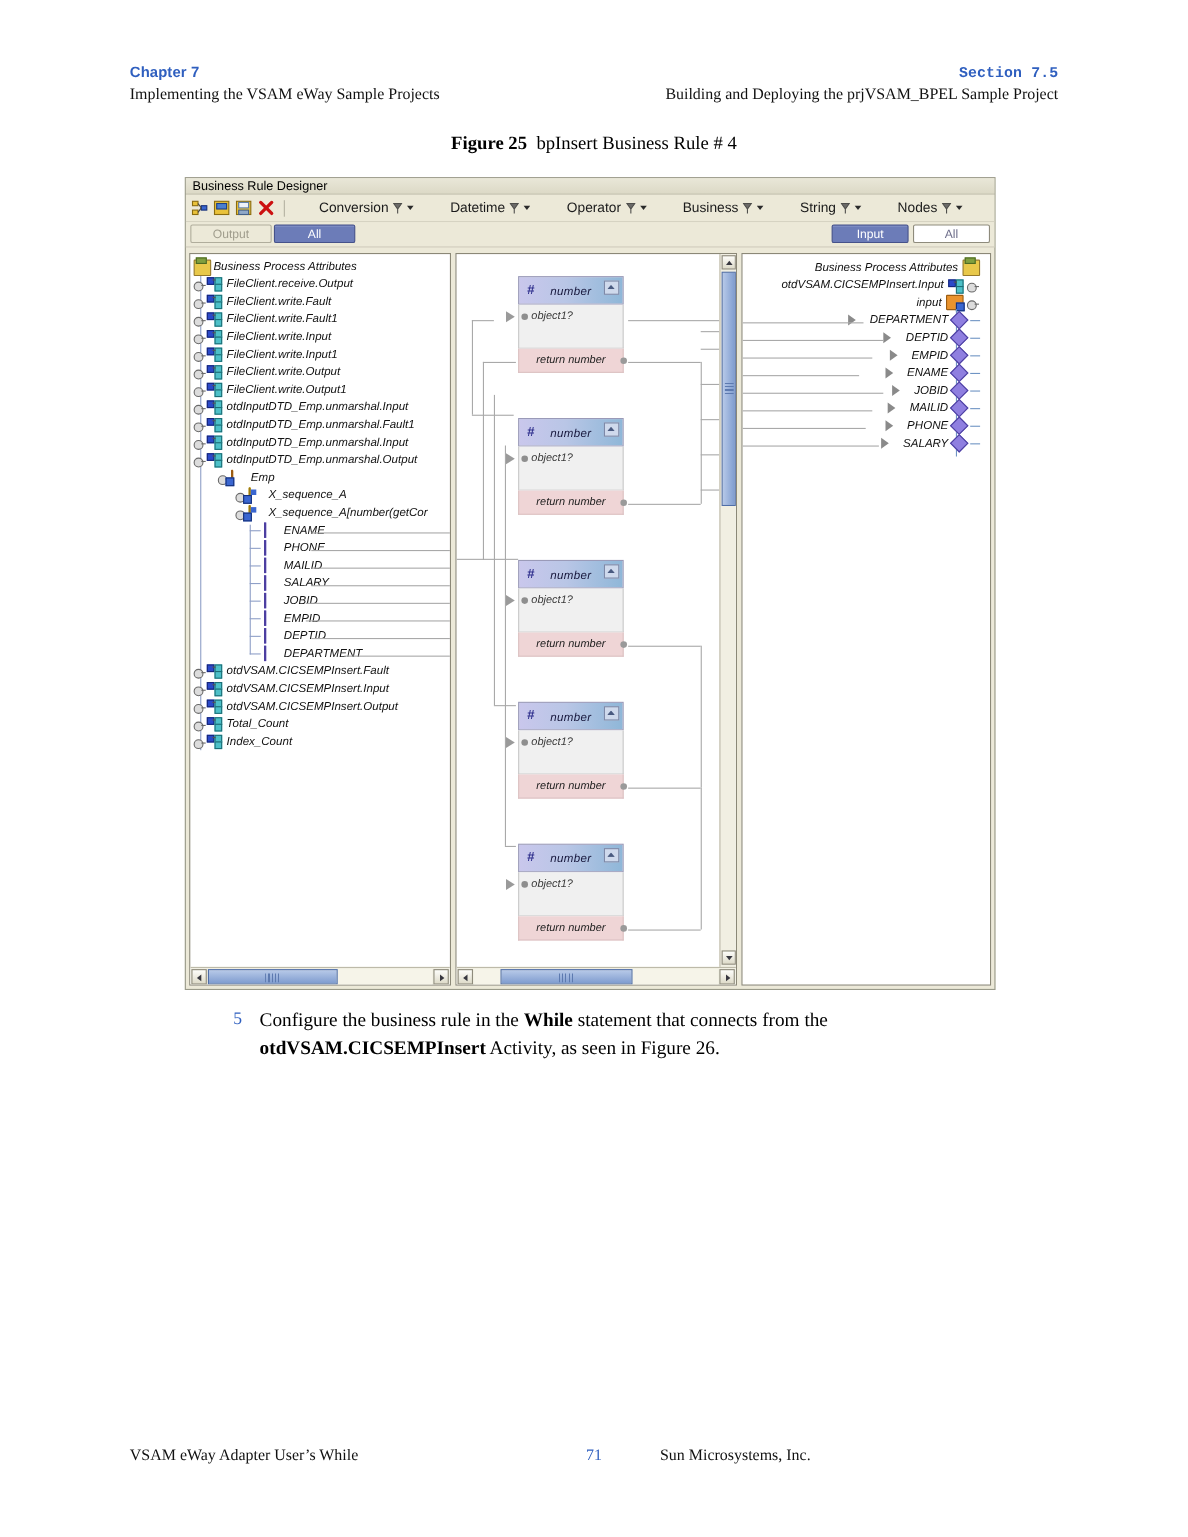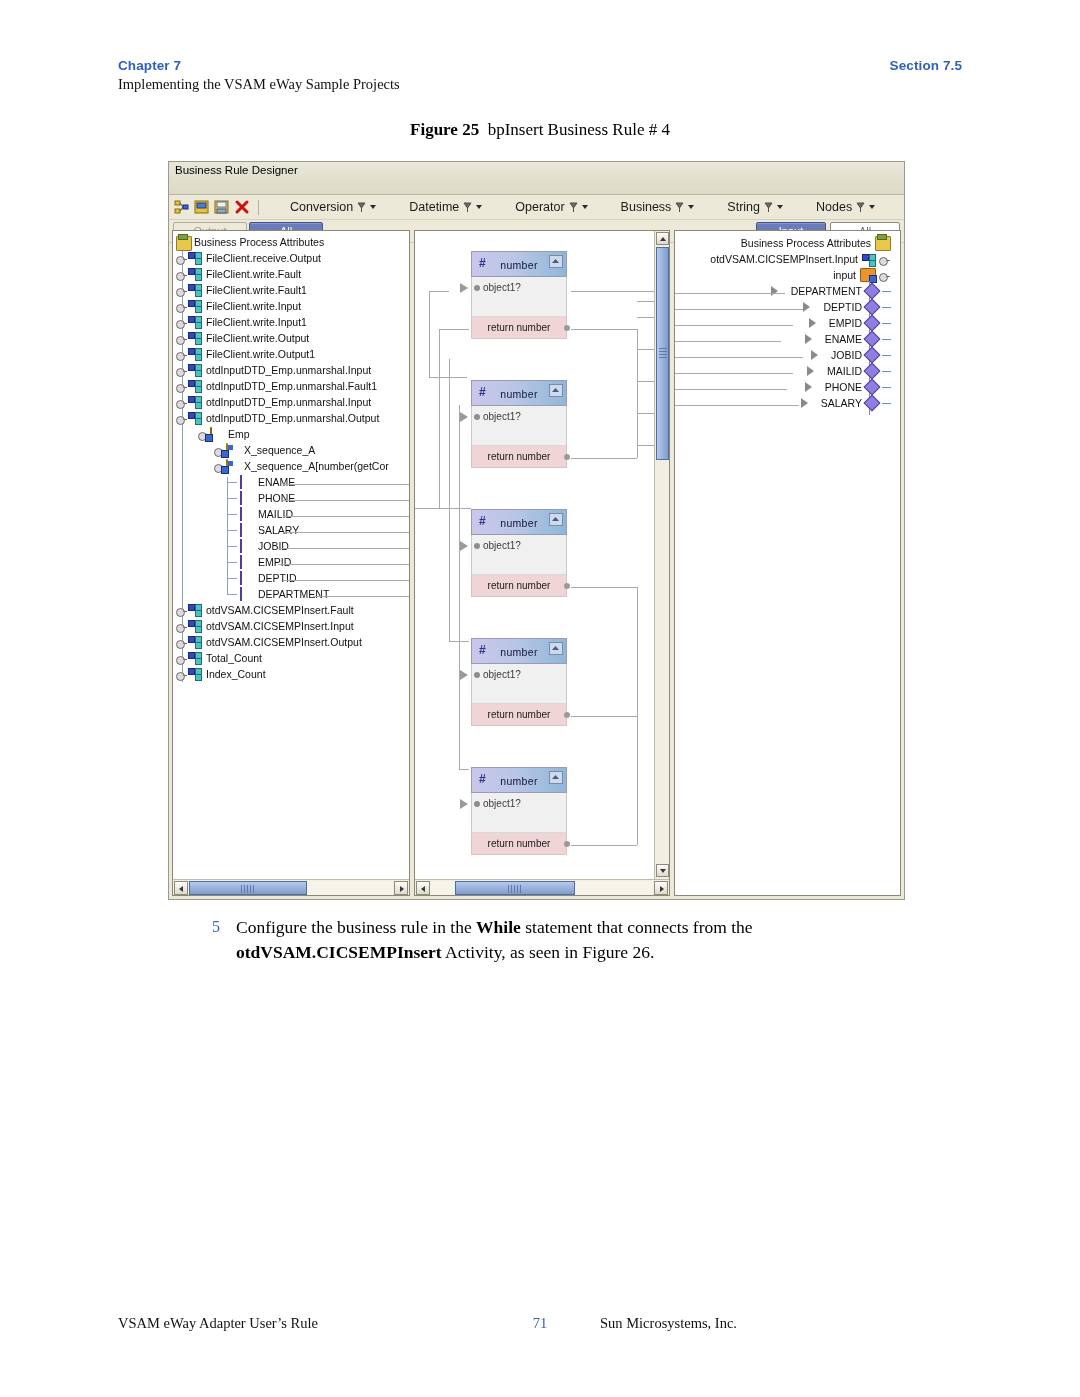--- a/index.html
+++ b/index.html
@@ -7,37 +7,37 @@
     width:1080px;height:1397px;background:#ffffff;
     font-family:"Liberation Serif", serif;
     -webkit-font-smoothing:antialiased;
     position:relative;overflow:hidden;
   }
 
   
   .page-header{position:absolute;left:118px;top:58px;width:844px;height:42px;}
   .hdr-row{display:flex;justify-content:space-between;align-items:baseline;}
   .hdr-chapter{font-family:"Liberation Sans",sans-serif;font-weight:bold;font-size:13.5px;color:#2f5fbf;letter-spacing:.1px;}
-  .hdr-section{font-family:Liberation Sans, sans-serif;font-weight:bold;font-size:13.5px;color:#2f5fbf;letter-spacing:.1px;text-align:center;}
+  .hdr-section{font-family:Liberation Mono, monospace;font-weight:bold;font-size:13.5px;color:#2f5fbf;letter-spacing:.1px;text-align:center;}
   .hdr-sub-left{font-family:"Liberation Serif",serif;font-size:14.5px;color:#111;margin-top:3px;}
   .hdr-sub-right{font-family:"Liberation Serif",serif;font-size:14.5px;color:#111;margin-top:3px;text-align:right;}
 
   
   .fig-caption{position:absolute;left:0;top:120px;width:1080px;text-align:center;font-size:17px;color:#000;}
   .fig-caption b{font-weight:bold;}
   .fig-caption .fc-title{font-family:"Liberation Serif",serif;}
 
   
   .app{
     position:absolute;left:168px;top:161px;width:737px;height:739px;
     background:#ece9d8;border:1px solid #9a9a8a;box-sizing:border-box;
     font-family:"Liberation Sans",sans-serif;
   }
   .titlebar{
-    height:33px;background:linear-gradient(#e9e7d8,#dcd9c6);
+    height:15px;background:linear-gradient(#e9e7d8,#dcd9c6);
     border-bottom:1px solid #b9b6a4;
     font-size:11.5px;color:#000;line-height:17px;padding-left:6px;box-sizing:border-box;
   }
 
   
   .toolbar{height:25px;display:flex;align-items:center;padding-left:4px;box-sizing:border-box;
            background:#ece9d8;border-bottom:1px solid #d4d1c0;overflow:hidden;}
   .tb-icon{width:18px;height:18px;margin-right:2px;position:relative;flex:0 0 auto;}
   .tb-sep{width:1px;height:15px;background:#b5b2a2;margin:0 7px 0 5px;flex:0 0 auto;}
   .tb-menu{display:flex;align-items:center;margin-right:9px;flex:0 0 auto;white-space:nowrap;}
@@ -49,21 +49,21 @@
   .tabstrip{height:22px;position:relative;background:#ece9d8;border-bottom:1px solid #cfccbb;}
   .btn{
     position:absolute;top:2px;height:17px;font-size:11px;line-height:17px;text-align:center;
     box-sizing:border-box;border-radius:2px;
   }
   .btn-disabled{background:#ece9d8;border:1px solid #b0ad9c;color:#a09d8d;}
   .btn-sel{background:#6c7cb8;border:1px solid #46528a;color:#ffffff;box-shadow:inset 0 1px 0 #8b99cc;}
   .btn-plain{background:#ffffff;border:1px solid #8e8b7c;color:#6d6d8a;}
 
   
-  .panes{position:absolute;left:3px;top:68px;right:3px;bottom:3px;display:flex;}
+  .panes{position:absolute;left:3px;top:68px;right:3px;bottom:3px;display:flex;font-style:italic;}
   .pane{background:#ffffff;border:1px solid #8b8877;box-sizing:border-box;position:relative;overflow:hidden;}
   .pane-left{width:238px;margin-right:4px;}
   .pane-mid{width:256px;margin-right:4px;}
   .pane-right{flex:1;}
 
   .pane-body{position:absolute;left:0;top:0;right:0;bottom:17px;overflow:hidden;}
   .pane-mid .pane-body{right:15px;}
 
   
   .tree{position:absolute;left:3px;top:3px;font-size:10.5px;color:#111;font-family:"Liberation Sans",sans-serif;}
@@ -154,20 +154,21 @@
 </head>
 <body>
 
 <div class="page-header">
   <div class="hdr-row">
     <div class="hdr-chapter">Chapter 7</div>
     <div class="hdr-section">Section 7.5</div>
   </div>
   <div class="hdr-row">
     <div class="hdr-sub-left">Implementing the VSAM eWay Sample Projects</div>
+    <div class="hdr-sub-right">Building and Deploying the prjVSAM_BPEL Sample Project</div>
   </div>
 </div>
 
 <div class="fig-caption">
   <b>Figure 25</b><span>&nbsp;&nbsp;</span><span class="fc-title">bpInsert Business Rule # 4</span>
 </div>
 
 <div class="app">
 
   <div class="titlebar">Business Rule Designer</div>
@@ -679,16 +680,16 @@
 </div>
 
 <div class="step">
   <span class="step-num">5</span>
   <div class="step-txt">
     <span>Configure the business rule in the </span><b>While</b><span> statement that connects from the </span><b>otdVSAM.CICSEMPInsert</b><span> Activity, as seen in Figure 26.</span>
   </div>
 </div>
 
 <div class="footer">
-  <div class="f-left">VSAM eWay Adapter User’s Rule</div>
+  <div class="f-left">VSAM eWay Adapter User’s While</div>
   <div class="f-mid">71</div>
   <div class="f-right">Sun Microsystems, Inc.</div>
 </div>
 
 </body></html>

